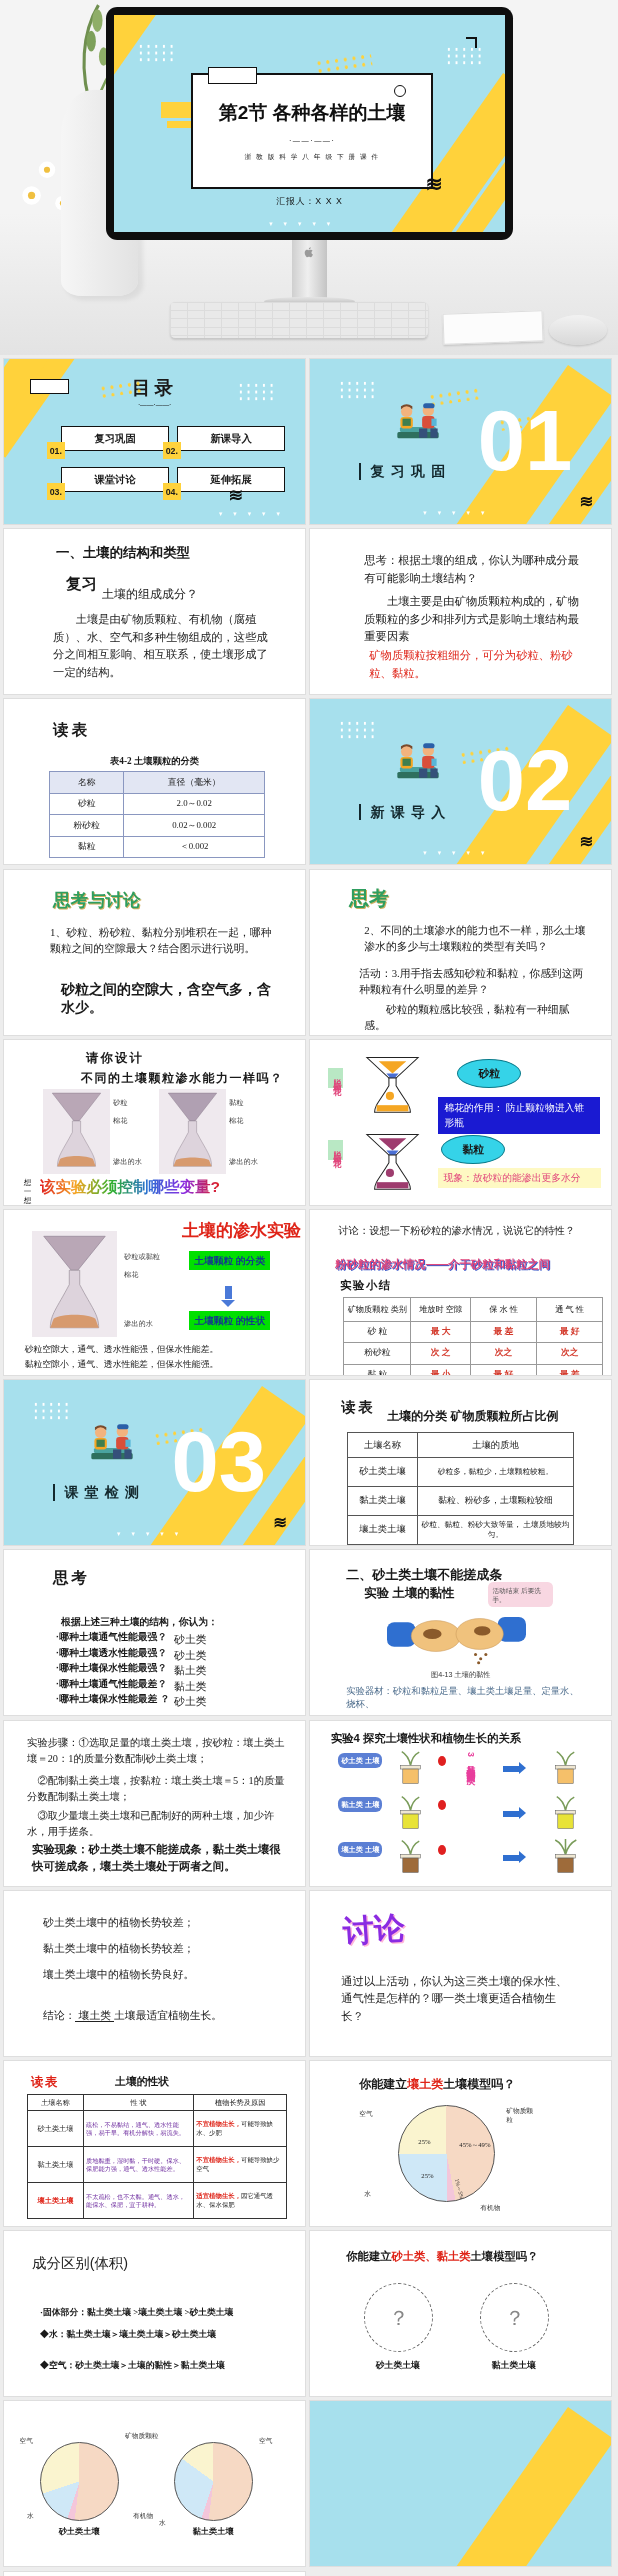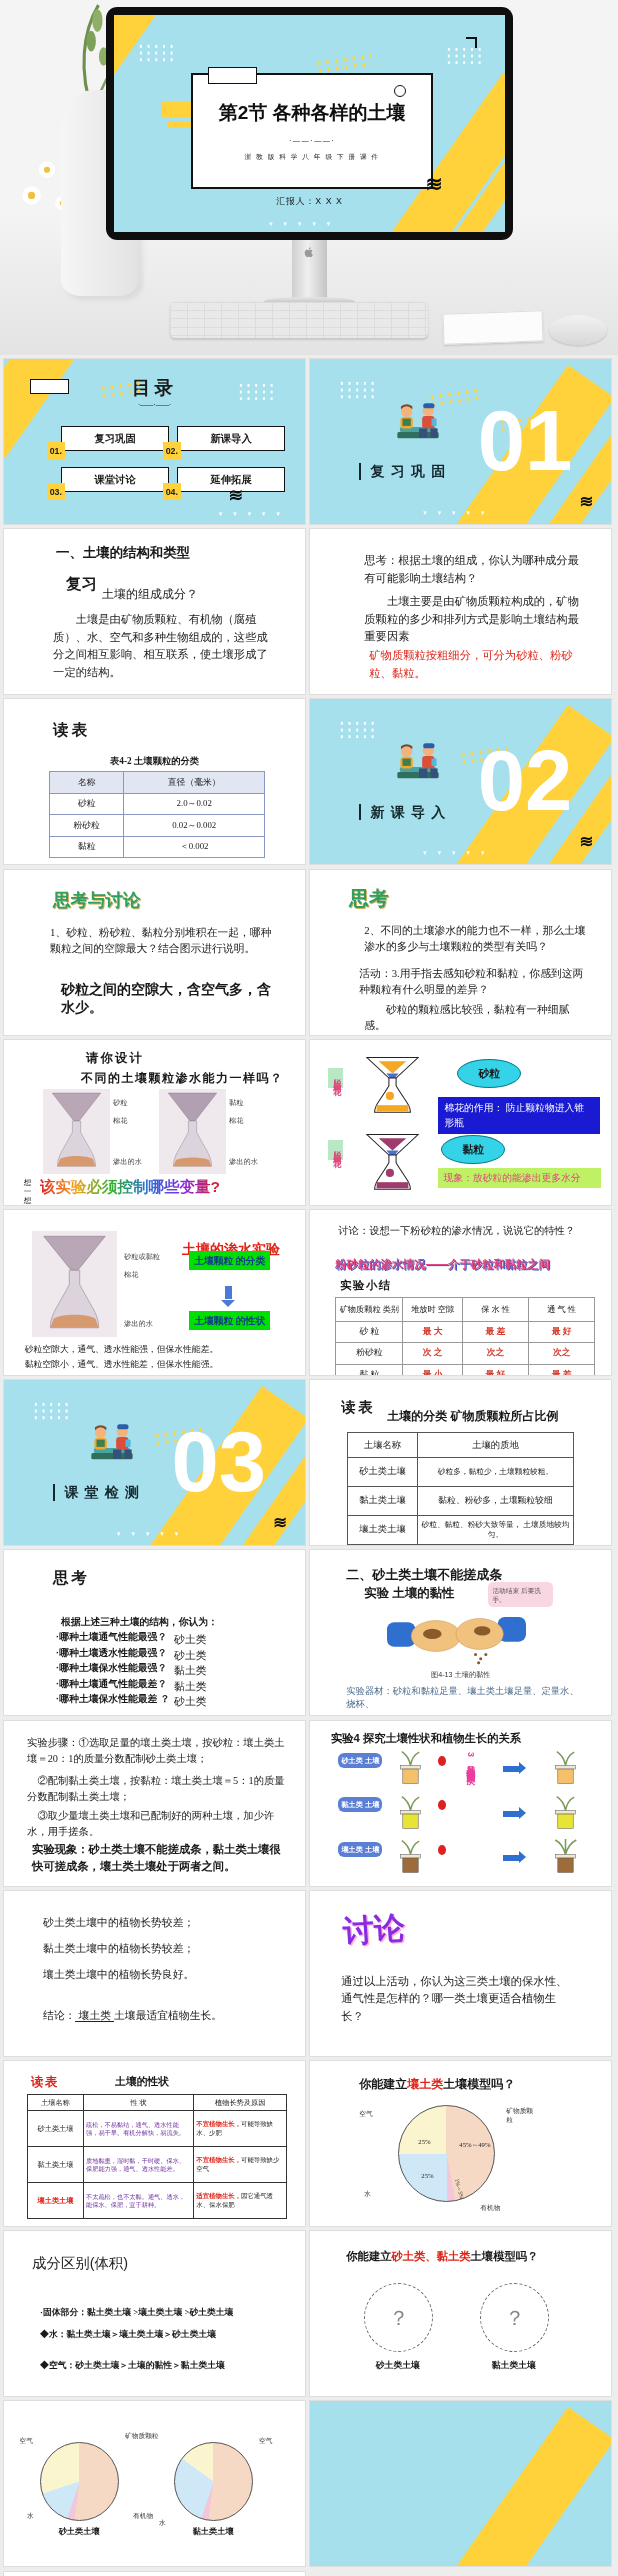--- a/index.html
+++ b/index.html
@@ -49,40 +49,40 @@
   .red{color:#df2418;}
   .para{font-family:"Liberation Serif",serif;line-height:1.55;}
   .wordartG{font-weight:bold;color:#2f9e5f;text-shadow:1px 1px 0 rgba(184,134,11,.65);}
   .wordartP{font-weight:bold;color:#8a2be2;text-shadow:1.5px 1.5px 0 rgba(255,105,180,.5);}
   .wordartB{font-weight:bold;color:#e0457b;text-shadow:1px 1px 0 #3a58c8;}
   .rainbow{font-weight:bold;background:linear-gradient(90deg,#e02020,#f5a623,#2faf2f,#2a6fd4,#8a2be2,#e02020);-webkit-background-clip:text;background-clip:text;color:transparent;}
   table{border-collapse:collapse;}
   .t42{width:216px;font-size:8.8px;text-align:center;border:1px solid #3a4f8f;}
   .t42 th,.t42 td{border:0.5px solid #8a97c0;height:18.5px;}
   .t42 th{background:#e2e6f3;font-weight:normal;}
-  .tsilt{width:260px;text-align:center;border:0.5px solid #999;}
+  .tsilt{width:260px;text-align:center;border:0.5px solid #999;margin-left:8px;}
   .tsilt th,.tsilt td{border:0.5px solid #999;font-weight:normal;}
   .tsilt th{font-size:8.2px;height:20.6px;}
   .tsilt td{height:18.5px;font-size:8.8px;}
   .tsilt td.v{color:#d43c2e;font-weight:bold;font-family:"Liberation Serif",serif;}
   .tclass{width:227px;text-align:center;border:1px solid #111;}
   .tclass th,.tclass td{border:0.5px solid #555;}
   .tclass th{font-size:9.3px;height:21.6px;font-weight:normal;}
   .tclass td{font-size:7.7px;height:26px;padding:1px 3.1px;}
   .tprop{width:260px;border:1px solid #222;text-align:center;}
   .tprop th,.tprop td{border:0.5px solid #333;padding:1px 2.1px;}
   .tprop th{font-size:7.2px;height:13.4px;font-weight:normal;}
   .tprop td{font-size:6.2px;height:33px;}
   .tprop .trait{color:#7030a0;text-align:left;line-height:1.3;}
   .tprop .grw{text-align:left;line-height:1.35;font-size:6.4px;}
   .gbox{position:absolute;background:#00e000;color:#123a8c;font-weight:bold;text-align:center;font-size:9.8px;line-height:1.35;padding:3.1px 2.1px;font-family:"Liberation Serif",serif;}
   .bluebox{position:absolute;background:#1a1ad2;color:#fff;font-size:9.8px;line-height:1.5;padding:4.1px 6.2px;font-family:"Liberation Serif",serif;}
   .cotton{position:absolute;background:#b9e8c4;color:#e0457b;writing-mode:vertical-rl;letter-spacing:3.1px;font-size:8.2px;padding:4.1px 2.1px;font-weight:bold;}
   .oval{position:absolute;background:#35d3e8;border:0.5px solid #0a7a8a;border-radius:50%;text-align:center;font-weight:bold;font-size:10.8px;}
-  .phen{position:absolute;background:#bef264;color:#e0457b;font-size:9.8px;line-height:1.45;padding:3.1px 5.2px;font-family:"Liberation Serif",serif;}
+  .phen{position:absolute;background:#fef9c3;color:#e0457b;font-size:9.8px;line-height:1.45;padding:3.1px 5.2px;font-family:"Liberation Serif",serif;}
   .lbl{position:absolute;font-size:7.2px;color:#444;font-family:"Liberation Serif",serif;}
   .bubble{position:absolute;background:#5b7fd4;color:#fff;border-radius:6.2px;text-align:center;font-size:7.2px;font-weight:bold;padding:3.1px 2.1px;width:40px;line-height:1.3;}
   .vtext{position:absolute;writing-mode:vertical-rl;color:#e83e9c;font-weight:bold;font-size:8.8px;letter-spacing:1px;}
   .arrowR{position:absolute;width:15.5px;height:6.2px;background:#2f6fd0;}
   .arrowR:after{content:"";position:absolute;right:-7.7px;top:-3.6px;border-left:7.7px solid #2f6fd0;border-top:6.7px solid transparent;border-bottom:6.7px solid transparent;}
   .arrowD{position:absolute;width:7.2px;height:13.4px;background:#4a79d8;left:0;top:0;}
   .arrowD:after{content:"";position:absolute;left:-4.1px;bottom:-7.2px;border-top:7.2px solid #4a79d8;border-left:7.7px solid transparent;border-right:7.7px solid transparent;}
   .reddot{position:absolute;width:8.2px;height:10.3px;border-radius:50%;background:#e02020;}
   .pie{position:absolute;border-radius:50%;border:0.5px solid #555;}
   .pieLbl{position:absolute;font-size:6.7px;color:#333;font-family:"Liberation Serif",serif;}
@@ -315,21 +315,21 @@
   <div class="slide">
     <svg class="abs" style="left:28px;top:20.6px;" width="85" height="106" viewBox="0 0 130 162">
       <rect x="0" y="0" width="130" height="162" fill="#efe9ee"></rect>
       <polygon points="18,8 112,8 70,60 60,60" fill="#b9a7b6" stroke="#8d8090"></polygon>
       <path d="M57 60 L57 82 C38 118 28 128 28 148 L102 148 C102 128 92 118 73 82 L73 60 Z" fill="#ddd3dc" stroke="#958a95"></path>
       <path d="M33 134 C45 126 85 126 97 134 L102 148 L28 148 Z" fill="#d79a6e"></path>
     </svg>
     <div class="lbl" style="left:120px;top:42px;">砂粒或黏粒</div>
     <div class="lbl" style="left:120px;top:60px;">棉花</div>
     <div class="lbl" style="left:120px;top:109px;">渗出的水</div>
-    <div class="abs red" style="left:178px;top:31px;font-size:14px;font-weight:bold;font-family:'Liberation Serif',serif;">土壤的渗水实验</div>
+    <div class="abs red" style="left:178px;top:9px;font-size:17px;font-weight:bold;font-family:'Liberation Serif',serif;">土壤的渗水实验</div>
     <div class="gbox" style="left:185px;top:41px;width:77px;">土壤颗粒 的分类</div>
     <div class="arrowD" style="left:221px;top:76px;"></div>
     <div class="gbox" style="left:185px;top:101px;width:77px;">土壤颗粒 的性状</div>
     <div class="abs para" style="left:20.6px;top:133px;width:268px;font-size:8.8px;">砂粒空隙大，通气、透水性能强，但保水性能差。</div>
     <div class="abs para" style="left:20.6px;top:148px;width:268px;font-size:8.8px;">黏粒空隙小，通气、透水性能差，但保水性能强。</div>
   </div>
 
   <div class="slide">
     <div class="abs para" style="left:28px;top:13px;width:247px;font-size:10.3px;">讨论：设想一下粉砂粒的渗水情况，说说它的特性？</div>
     <div class="abs wordartB" style="left:25px;top:47px;font-size:11.3px;">粉砂粒的渗水情况——介于砂粒和黏粒之间</div>

